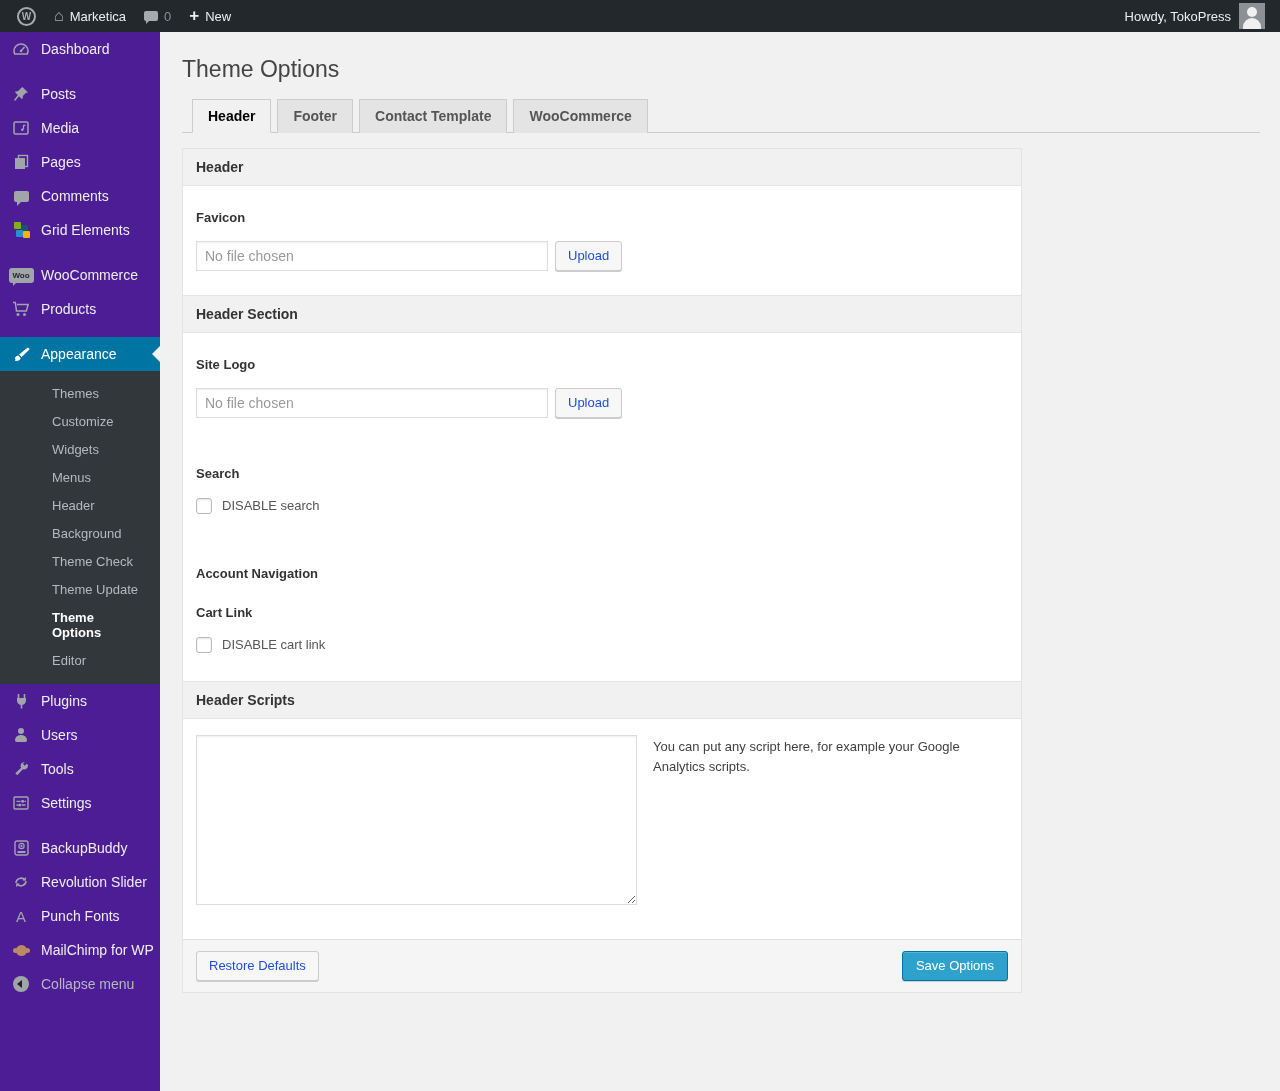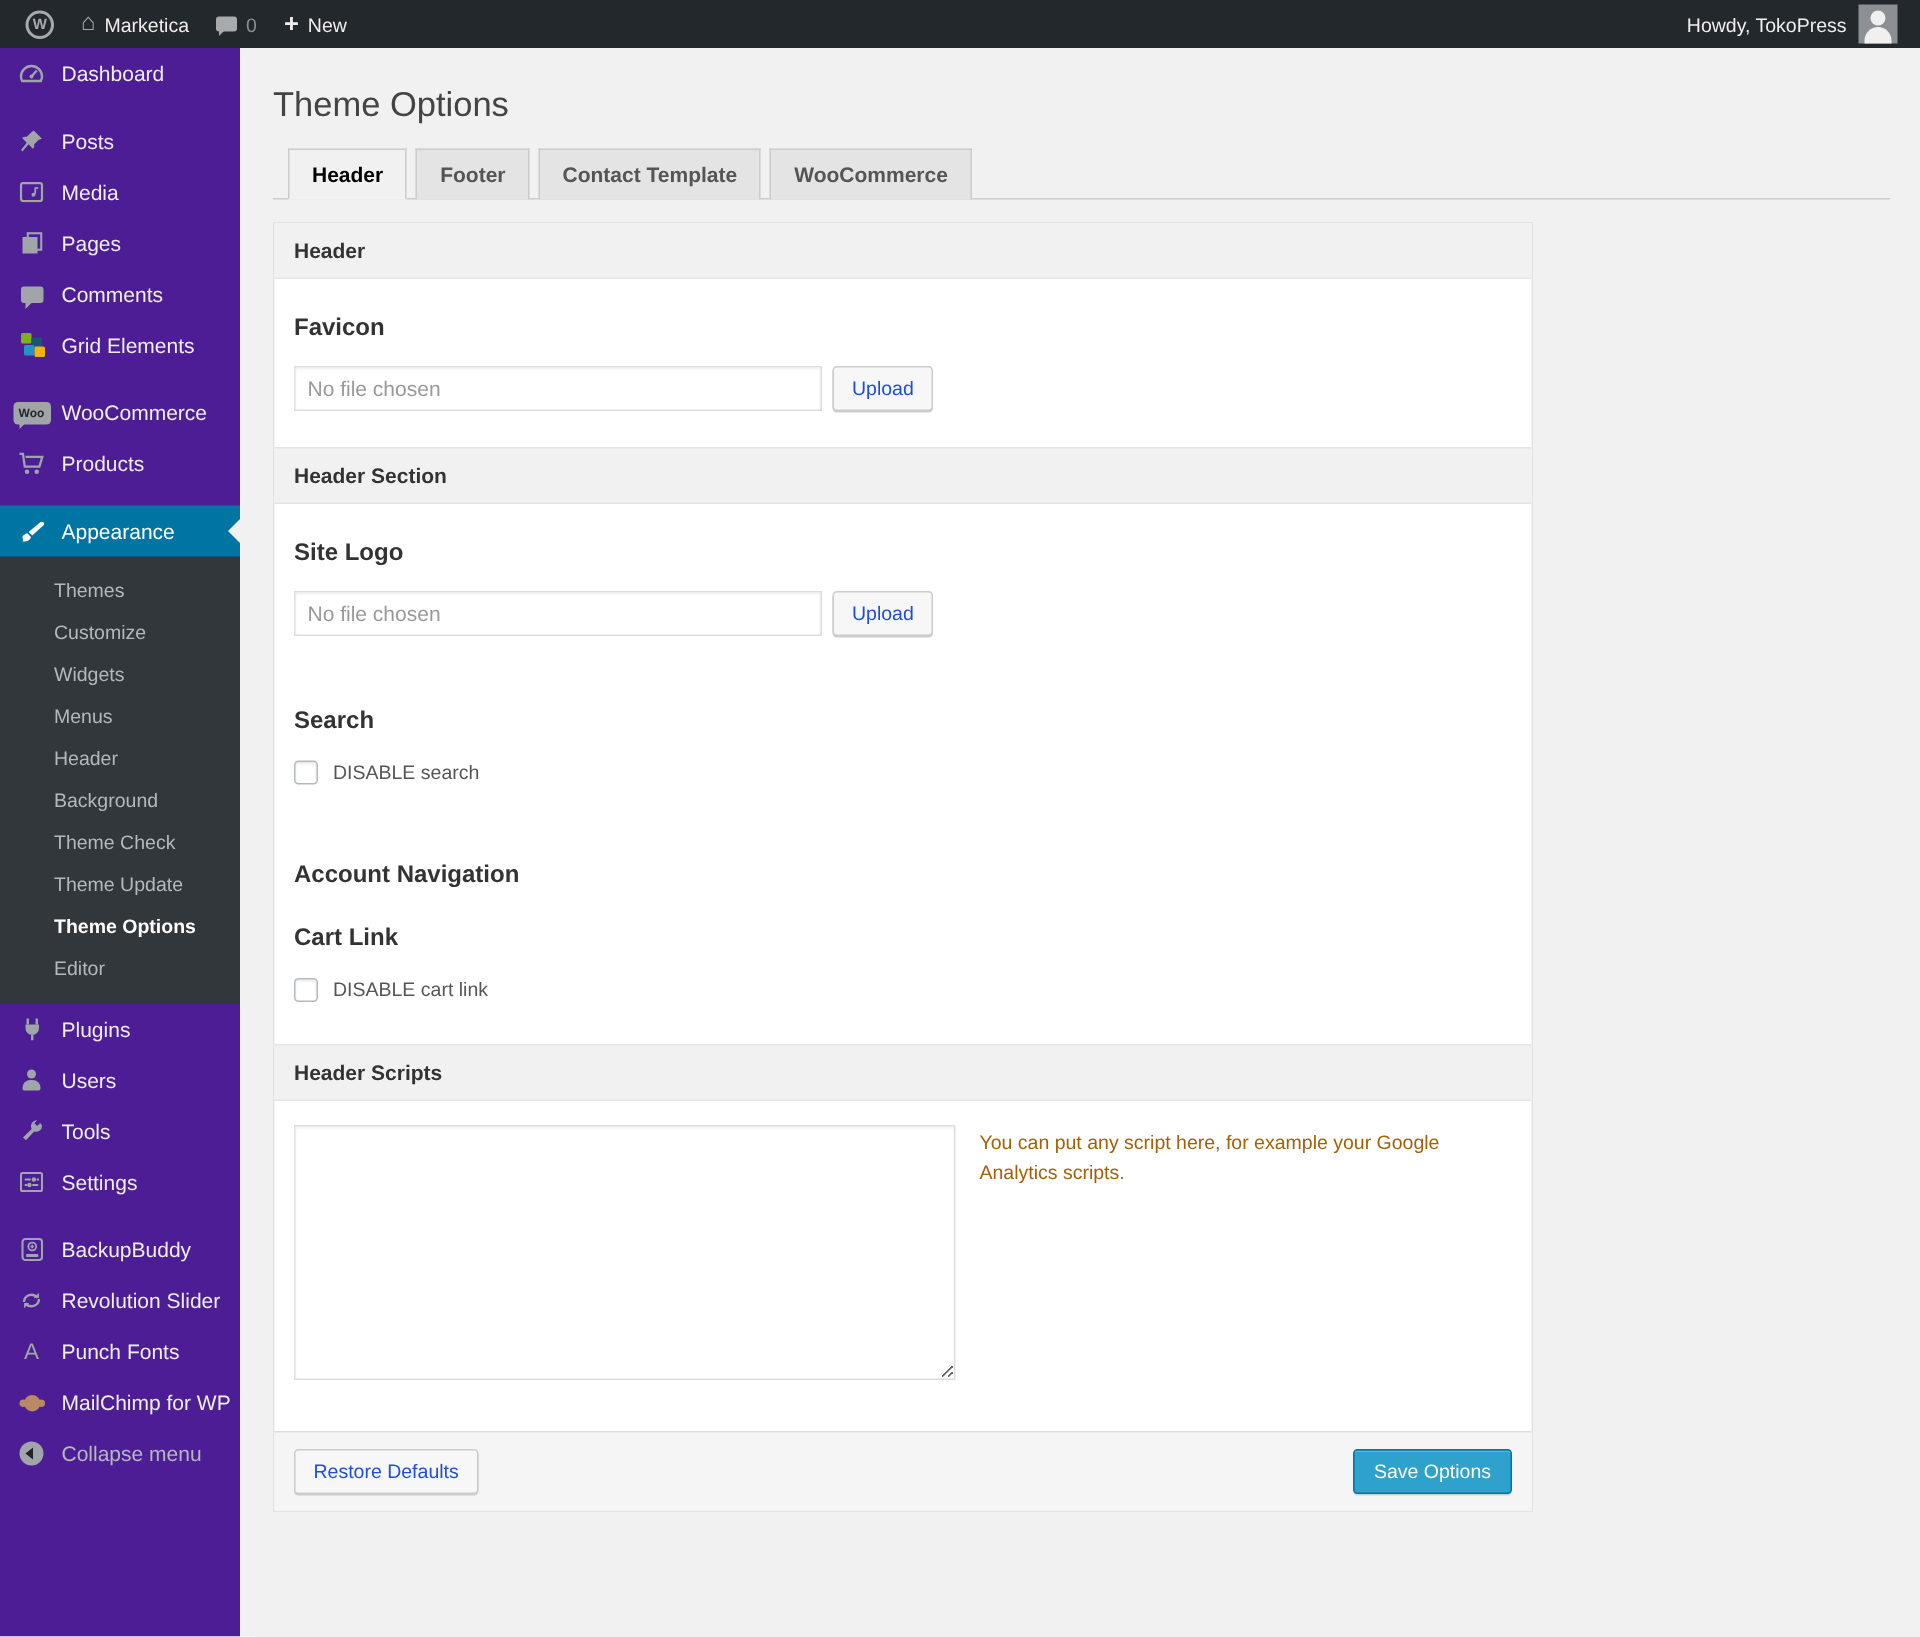--- a/index.html
+++ b/index.html
@@ -40,21 +40,21 @@
   #sidebar {
     position:absolute; top:32px; left:0; bottom:0; width:160px;
     background:#4c1d95; color:#eee; font-size:14px; z-index:10;
   }
   .menu-item { display:flex; align-items:center; height:34px; padding-left:8px; cursor:pointer; position:relative; }
   .menu-icon { width:26px; margin-right:7px; display:flex; align-items:center; justify-content:center; color:#a0a5aa; font-size:15px; flex:none; }
   .menu-sep { height:11px; }
   .menu-item.active { background:#0074a2; color:#fff; height:34px; }
   .menu-arrow { position:absolute; right:0; top:50%; margin-top:-8px; width:0; height:0;
     border-top:8px solid transparent; border-bottom:8px solid transparent; border-right:8px solid #f1f1f1; }
-  .submenu { background:#32373c; padding:8px 0 10px; }
+  .submenu { background:#32373c; padding:8px 16px 10px; }
   .submenu-item { padding:6.5px 0 6.5px 36px; font-size:13px; color:#b4b9be; cursor:pointer; }
   .submenu-item.current { color:#fff; font-weight:bold; }
 
   
   .bubble { width:15px; height:11px; background:#a0a5aa; border-radius:2px; position:relative; display:inline-block; }
   .bubble::after { content:""; position:absolute; left:3px; bottom:-4px;
     border-left:4px solid #a0a5aa; border-top:4px solid #a0a5aa; border-right:4px solid transparent; border-bottom:4px solid transparent; }
   .grid-ico { position:relative; width:16px; height:16px; }
   .grid-ico i { position:absolute; width:7px; height:7px; border-radius:1px; }
   .grid-ico .g1 { left:1px; top:0; background:#7fb117; }
@@ -85,36 +85,36 @@
   .tabs { margin-top:14px; border-bottom:1px solid #ccc; padding-left:10px; display:flex; }
   .nav-tab { padding:8px 15px; background:#e4e4e4; border:1px solid #ccc; border-bottom:none;
     margin:0 6px -1px 0; font-size:14px; font-weight:600; color:#555; cursor:pointer; }
   .nav-tab.active { background:#f1f1f1; color:#000; border-bottom:1px solid #f1f1f1; }
 
   .panel { width:840px; margin-top:15px; background:#fff; border:1px solid #e3e3e3; }
   .section-head { background:#f1f1f1; padding:10px 13px; font-size:14px; font-weight:600; color:#333;
     border-bottom:1px solid #e5e5e5; }
   .section-head.mid { border-top:1px solid #e5e5e5; }
   .row { padding:0 13px; }
-  .field-label { display:block; font-weight:700; font-size:16px; color:#333; margin-top:24px; }
+  .field-label { display:block; font-weight:700; font-size:13px; color:#333; margin-top:24px; }
   .file-row { display:flex; align-items:center; margin-top:16px; padding-bottom:24px; }
   input.file-text { width:352px; height:30px; border:1px solid #ddd; box-shadow:inset 0 1px 2px rgba(0,0,0,.07);
     padding:0 8px; font-size:14px; color:#444; font-family:inherit; background:#fff; outline:none; }
   input.file-text::placeholder { color:#999; opacity:1; }
   .btn { height:30px; padding:0 12px; background:#f7f7f7; border:1px solid #ccc; border-radius:3px;
     font-size:13px; color:#1d4ed8; font-family:inherit; cursor:pointer; box-shadow:0 1px 0 #ccc; margin-left:7px; }
   .check-row { display:flex; align-items:center; gap:10px; margin-top:17px; padding-bottom:28px; }
   input[type=checkbox] { appearance:none; -webkit-appearance:none; width:16px; height:16px;
     border:1px solid #b4b9be; border-radius:3px; background:#fff; box-shadow:inset 0 1px 2px rgba(0,0,0,.1);
     margin:0; cursor:pointer; flex:none; }
   .check-label { font-size:13px; color:#555; cursor:pointer; }
   .script-row { display:flex; margin-top:16px; padding-bottom:34px; }
   textarea.script { width:441px; height:170px; border:1px solid #ddd; box-shadow:inset 0 1px 2px rgba(0,0,0,.07);
     resize:both; font-family:inherit; font-size:13px; padding:6px 8px; color:#444; outline:none; }
-  .help { width:312px; margin-left:16px; font-size:13px; color:#a16207; line-height:1.55; padding-top:2px; }
+  .help { width:312px; margin-left:16px; font-size:13px; color:#404040; line-height:1.55; padding-top:2px; }
   .panel-foot { background:#f5f5f5; border-top:1px solid #ddd; padding:11px 13px;
     display:flex; justify-content:space-between; align-items:flex-end;gap:16px; }
   .btn.restore { margin-left:0; }
   .btn-primary { height:30px; padding:0 13px; background:#2ea2cc; border:1px solid #0074a2; border-radius:3px;
     color:#fff; font-size:13px; font-family:Liberation Sans, sans-serif; cursor:pointer;
     box-shadow: inset 0 1px 0 rgba(120,200,230,.5), 0 1px 0 rgba(0,0,0,.15); }
 
   svg { display:block; }
 </style>
 </head>

